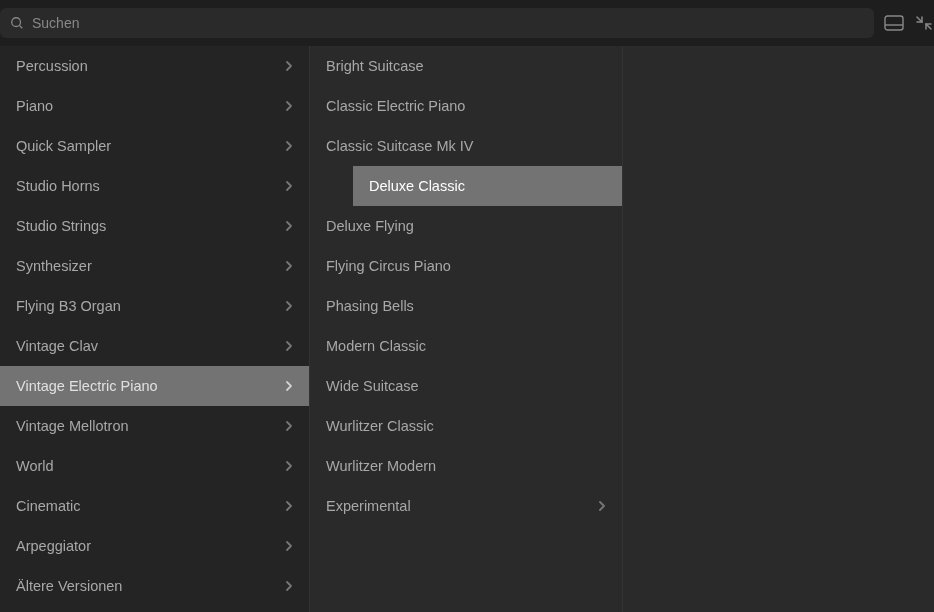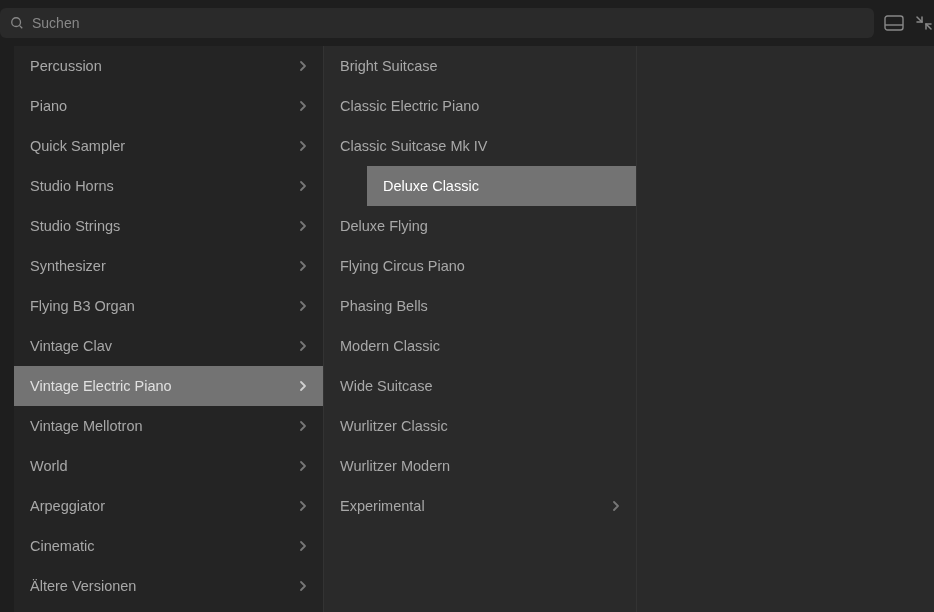--- a/index.html
+++ b/index.html
@@ -53,21 +53,20 @@
       height: 20px;
       display: flex;
       align-items: center;
       justify-content: center;
       cursor: pointer;
       color: #888;
     }
     .columns {
       display: flex;
       height: calc(100% - 46px);
-      padding-left: 14px;
     }
     .column {
       overflow-y: auto;
     }
     .column-1 {
       width: 310px;
       border-right: 1px solid #333;
       background: #242424;
     }
     .column-2 {
@@ -220,29 +219,29 @@
       </div>
       <div class="list-item">
         <span>World</span>
         <span class="chevron">
           <svg width="8" height="12" viewBox="0 0 8 12" fill="none" stroke="#777" stroke-width="1.8" stroke-linecap="round" stroke-linejoin="round">
             <polyline points="2,2 6,6 2,10"></polyline>
           </svg>
         </span>
       </div>
       <div class="list-item">
+        <span>Cinematic</span>
+        <span class="chevron">
+          <svg width="8" height="12" viewBox="0 0 8 12" fill="none" stroke="#777" stroke-width="1.8" stroke-linecap="round" stroke-linejoin="round">
+            <polyline points="2,2 6,6 2,10"></polyline>
+          </svg>
+        </span>
+      </div>
+      <div class="list-item">
         <span>Arpeggiator</span>
-        <span class="chevron">
-          <svg width="8" height="12" viewBox="0 0 8 12" fill="none" stroke="#777" stroke-width="1.8" stroke-linecap="round" stroke-linejoin="round">
-            <polyline points="2,2 6,6 2,10"></polyline>
-          </svg>
-        </span>
-      </div>
-      <div class="list-item">
-        <span>Cinematic</span>
         <span class="chevron">
           <svg width="8" height="12" viewBox="0 0 8 12" fill="none" stroke="#777" stroke-width="1.8" stroke-linecap="round" stroke-linejoin="round">
             <polyline points="2,2 6,6 2,10"></polyline>
           </svg>
         </span>
       </div>
       <div class="list-item">
         <span>Ältere Versionen</span>
         <span class="chevron">
           <svg width="8" height="12" viewBox="0 0 8 12" fill="none" stroke="#777" stroke-width="1.8" stroke-linecap="round" stroke-linejoin="round">

